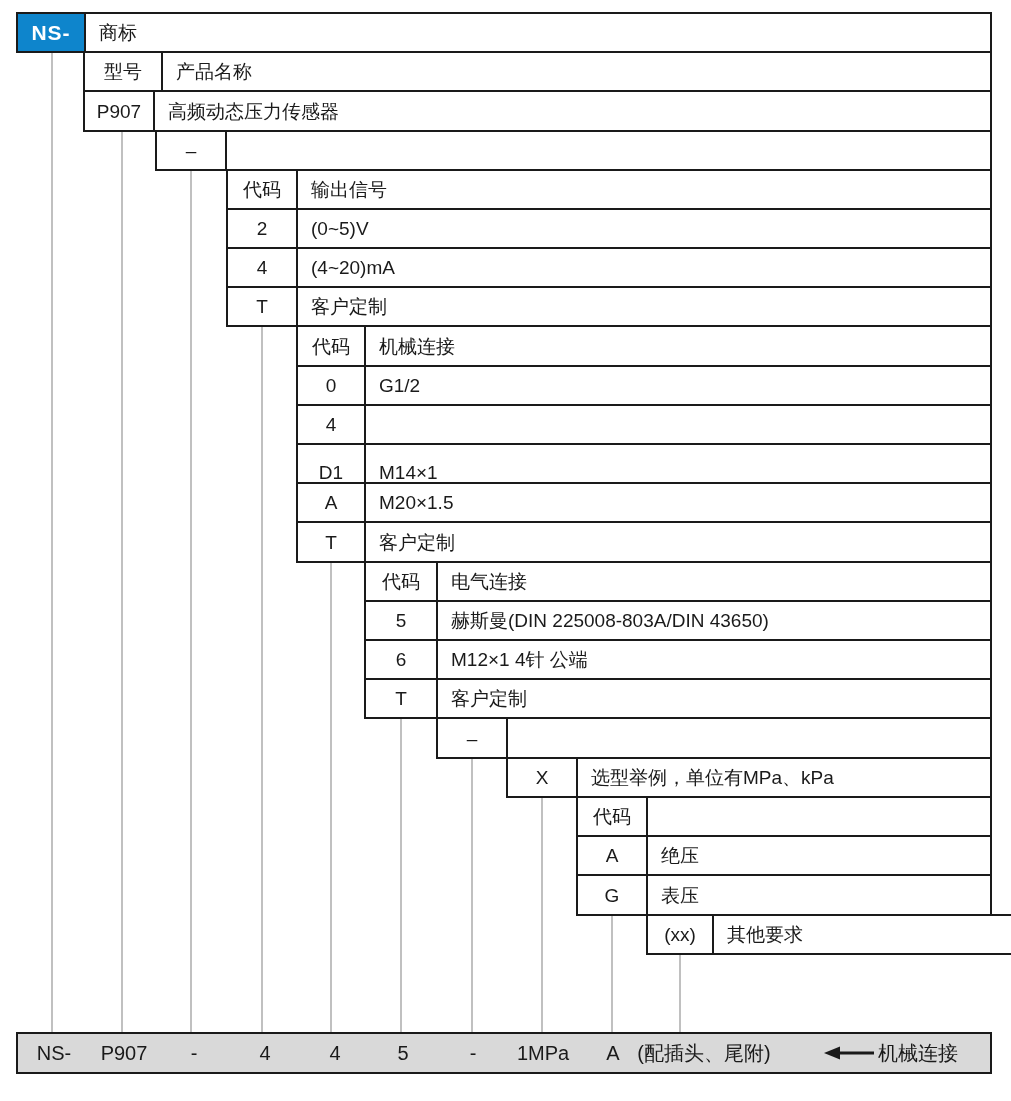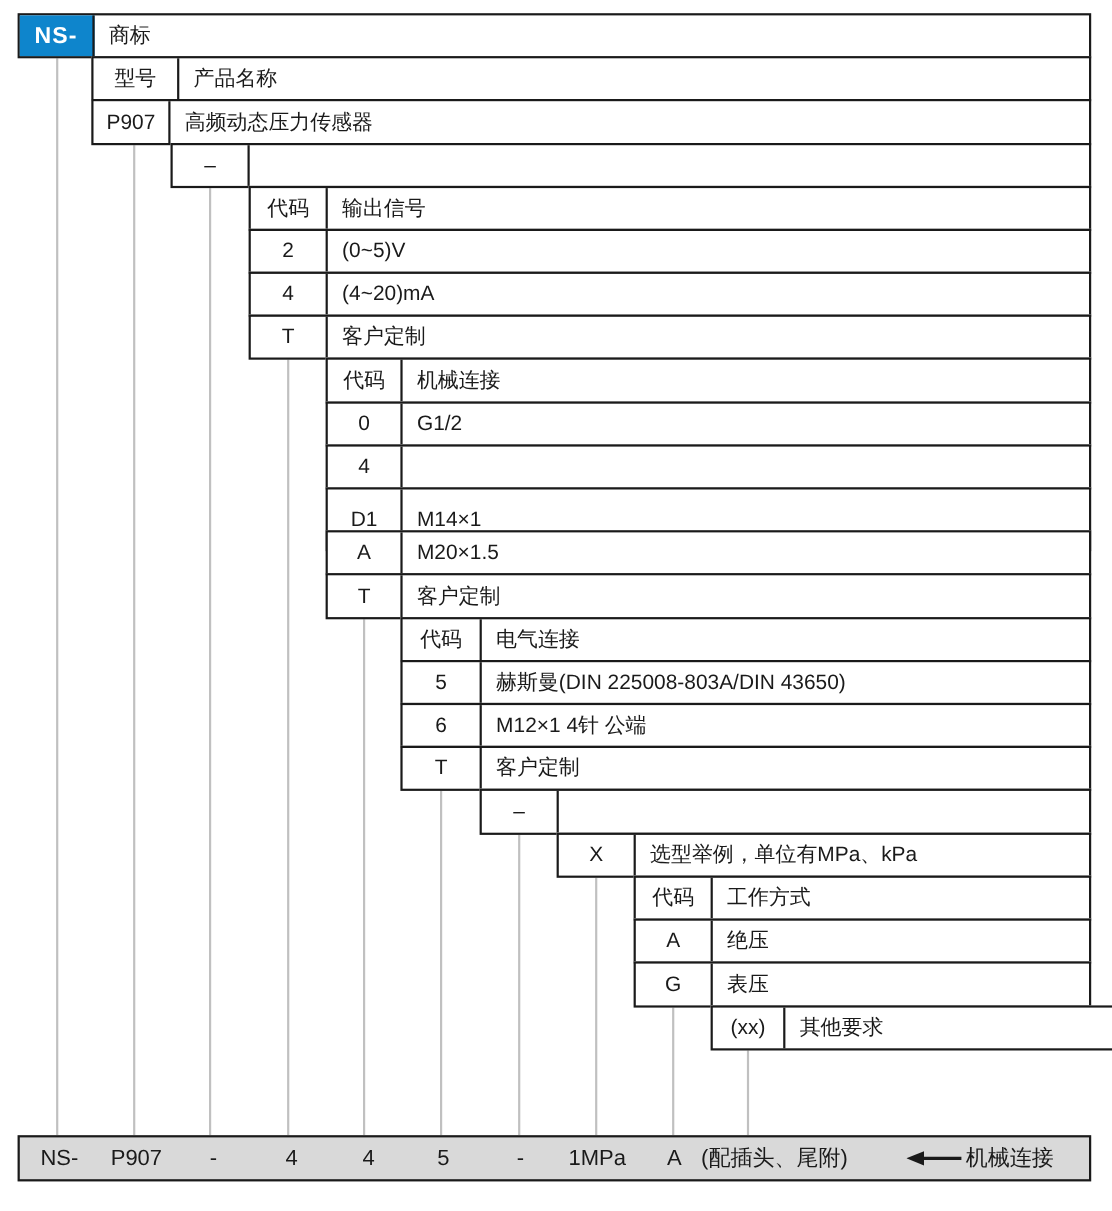--- a/index.html
+++ b/index.html
@@ -137,21 +137,20 @@
     <div class="val"></div>
   </div>
 
   <div class="row" style="left:506px;top:757px;width:486px;height:41px">
     <div class="key" style="width:70px">X</div>
     <div class="val">选型举例，单位有MPa、kPa</div>
   </div>
 
   <div class="row" style="left:576px;top:796px;width:416px;height:41px">
     <div class="key" style="width:70px">代码</div>
-    <div class="val">工作方式</div>
   </div>
   <div class="row" style="left:576px;top:835px;width:416px;height:41px">
     <div class="key" style="width:70px">A</div>
     <div class="val">绝压</div>
   </div>
   <div class="row" style="left:576px;top:874px;width:416px;height:42px">
     <div class="key" style="width:70px">G</div>
     <div class="val">表压</div>
   </div>
 

